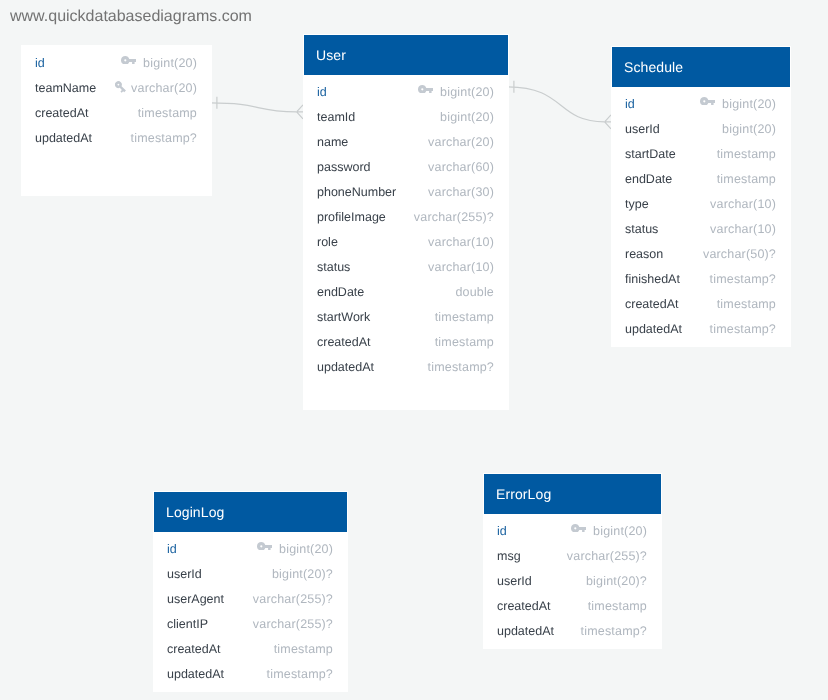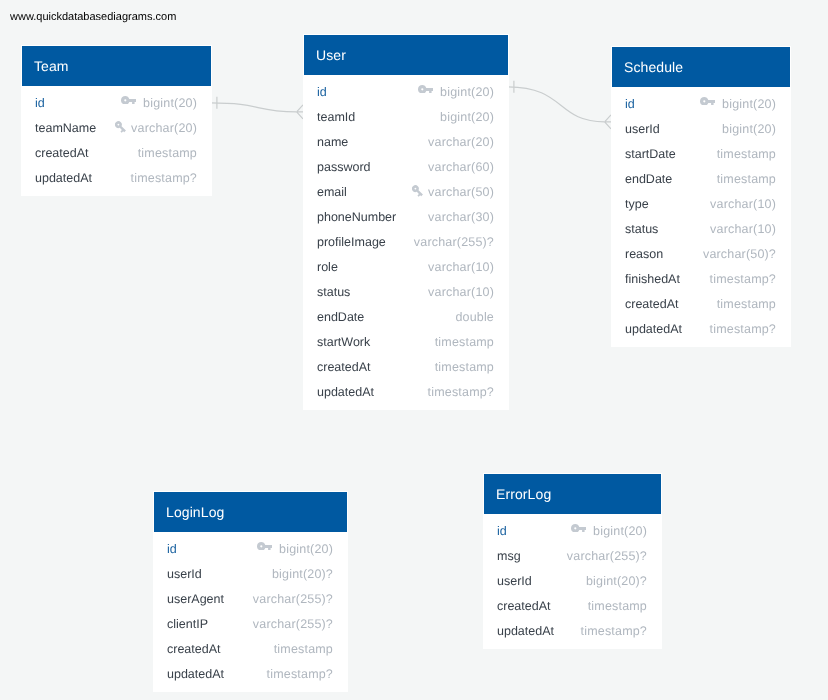--- a/index.html
+++ b/index.html
@@ -9,21 +9,21 @@
     background:#f4f6f6;
     font-family:"Liberation Sans", sans-serif;
     overflow:hidden; position:relative;
     -webkit-font-smoothing:antialiased;
     text-rendering:geometricPrecision;
   }
   #erd-stage { position:absolute; left:0; top:0; width:828px; height:700px; }
 
   .watermark {
     position:absolute; left:10px; top:9.5px;
-    font-size:11px; line-height:14px; color:#000000; white-space:nowrap;
+    font-size:16px; line-height:14px; color:#737373; white-space:nowrap;
   }
 
   .erd-table {
     position:absolute; background:#ffffff;
     border:1px solid #ffffff; box-sizing:border-box;
   }
   .erd-header {
     height:40px; background:#0059a1; color:#ffffff;
     display:flex; align-items:center;
     padding-left:12px; box-sizing:border-box;
@@ -62,21 +62,20 @@
       </g>
       <g>
         <path stroke="#c9cdce" stroke-width="1.2" fill="none" d="M 507.4 86.8 C 565.72 86.8 556 121.8 604.6 121.8"></path>
         <path stroke="#c9cdce" stroke-width="1.2" fill="none" d="M 513.9 80.8 L 513.9 92.8"></path>
         <path stroke="#c9cdce" stroke-width="1.2" fill="none" d="M 604.6 121.8 L 611 114.8 M 604.6 121.8 L 611 121.8 M 604.6 121.8 L 611 128.8"></path>
       </g>
     </svg>
 
   <div id="erd-tables">
       <div class="erd-table" style="left: 21px; top: 45px; width: 191px; height: 151px;">
-      <div class="erd-header">Team</div>
       <div class="erd-body">
           <div class="erd-row is-pk">
       <span class="erd-field-name">id</span>
       <span class="erd-field-type">
               <span class="erd-keyicon pk">
                 <svg viewBox="0 0 15.2 8.8" width="15.2" height="8.8">
                   <path fill="#c4cad1" fill-rule="evenodd" d="M4.3 0a4.3 4.3 0 1 0 3.95 6H11.1v2.8h2.5V6h1.5V3.0H8.25A4.3 4.3 0 0 0 4.3 0zm0 3.2a1.1 1.1 0 1 1 0 2.2 1.1 1.1 0 0 1 0-2.2z"></path>
                 </svg>
               </span>
               <span>bigint(20)</span>
@@ -135,33 +134,20 @@
               <span>varchar(20)</span>
             </span>
     </div>
           <div class="erd-row">
       <span class="erd-field-name">password</span>
       <span class="erd-field-type">
               <span>varchar(60)</span>
             </span>
     </div>
           <div class="erd-row">
-      <span class="erd-field-name">email</span>
-      <span class="erd-field-type">
-              <span class="erd-keyicon uk">
-                <svg viewBox="0 0 13 13" width="14.6" height="14.6">
-                  <g transform="rotate(45 3.1 3.2)">
-                    <path fill="#c4cad1" fill-rule="evenodd" d="M3.1 0.2a3.1 3.1 0 1 0 2.9 4.2h2.6v1.85h1.6V4.4h1.35V2.25H6.0A3.1 3.1 0 0 0 3.1 0.2zm0 2.35a0.75 0.75 0 1 1 0 1.5 0.75 0.75 0 0 1 0-1.5z"></path>
-                  </g>
-                </svg>
-              </span>
-              <span>varchar(50)</span>
-            </span>
-    </div>
-          <div class="erd-row">
       <span class="erd-field-name">phoneNumber</span>
       <span class="erd-field-type">
               <span>varchar(30)</span>
             </span>
     </div>
           <div class="erd-row">
       <span class="erd-field-name">profileImage</span>
       <span class="erd-field-type">
               <span>varchar(255)?</span>
             </span>

